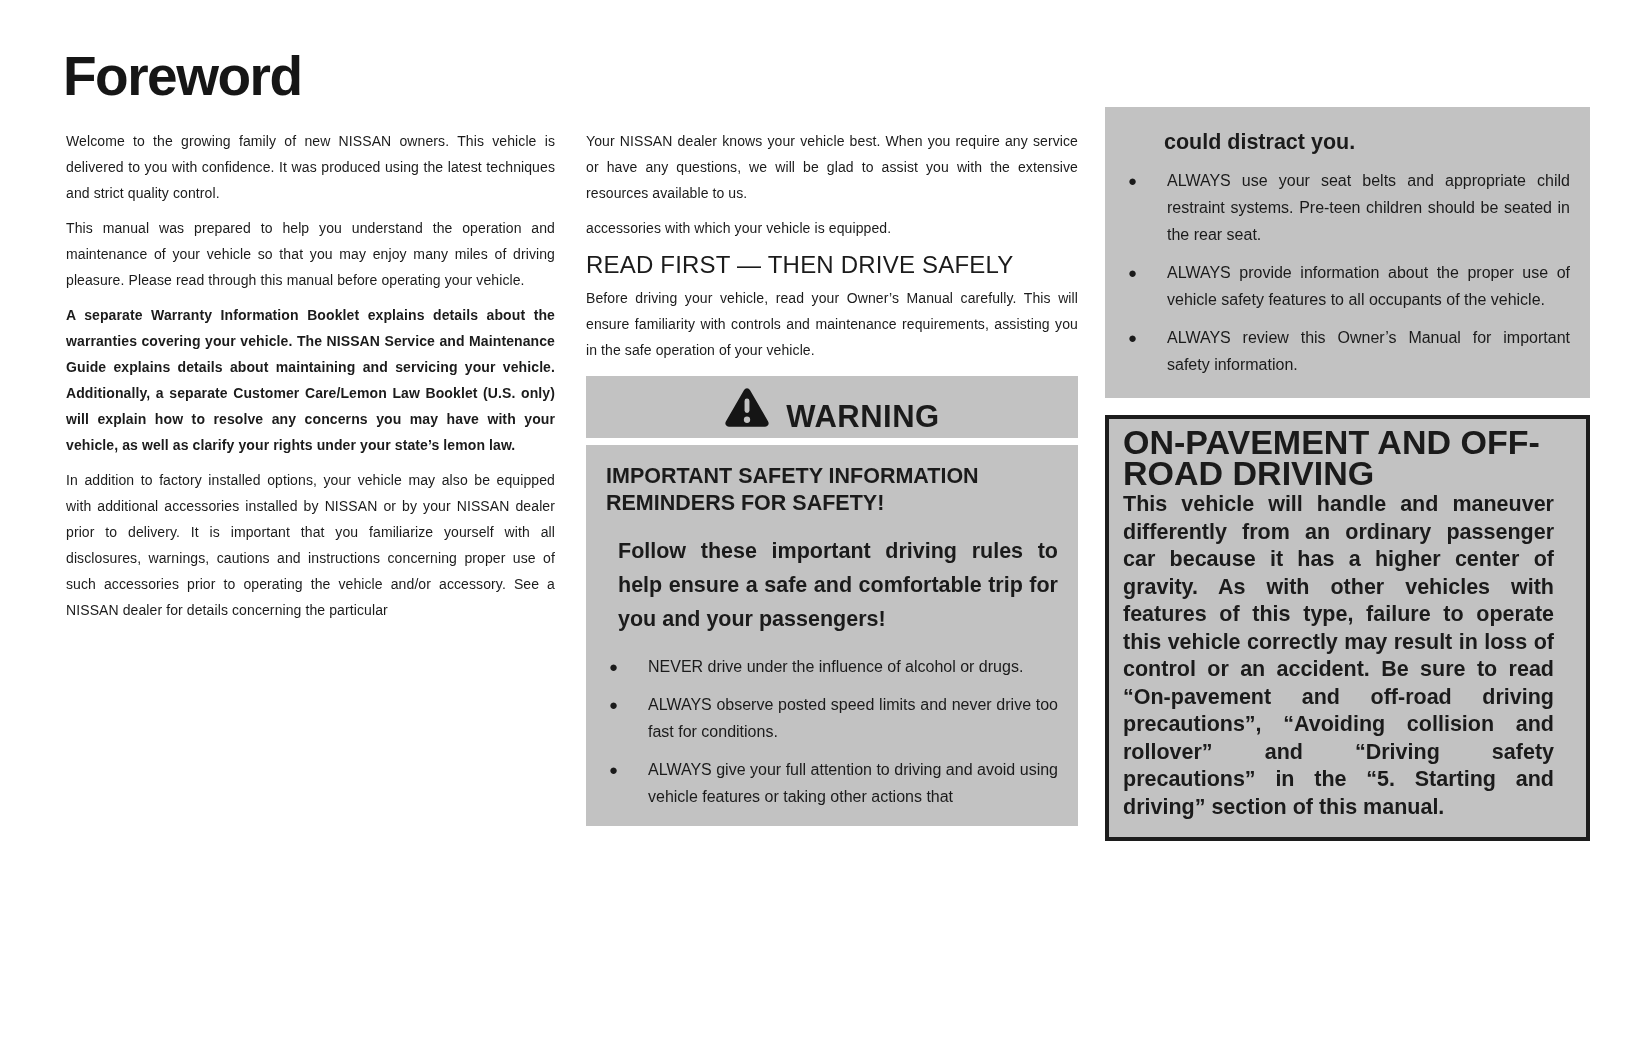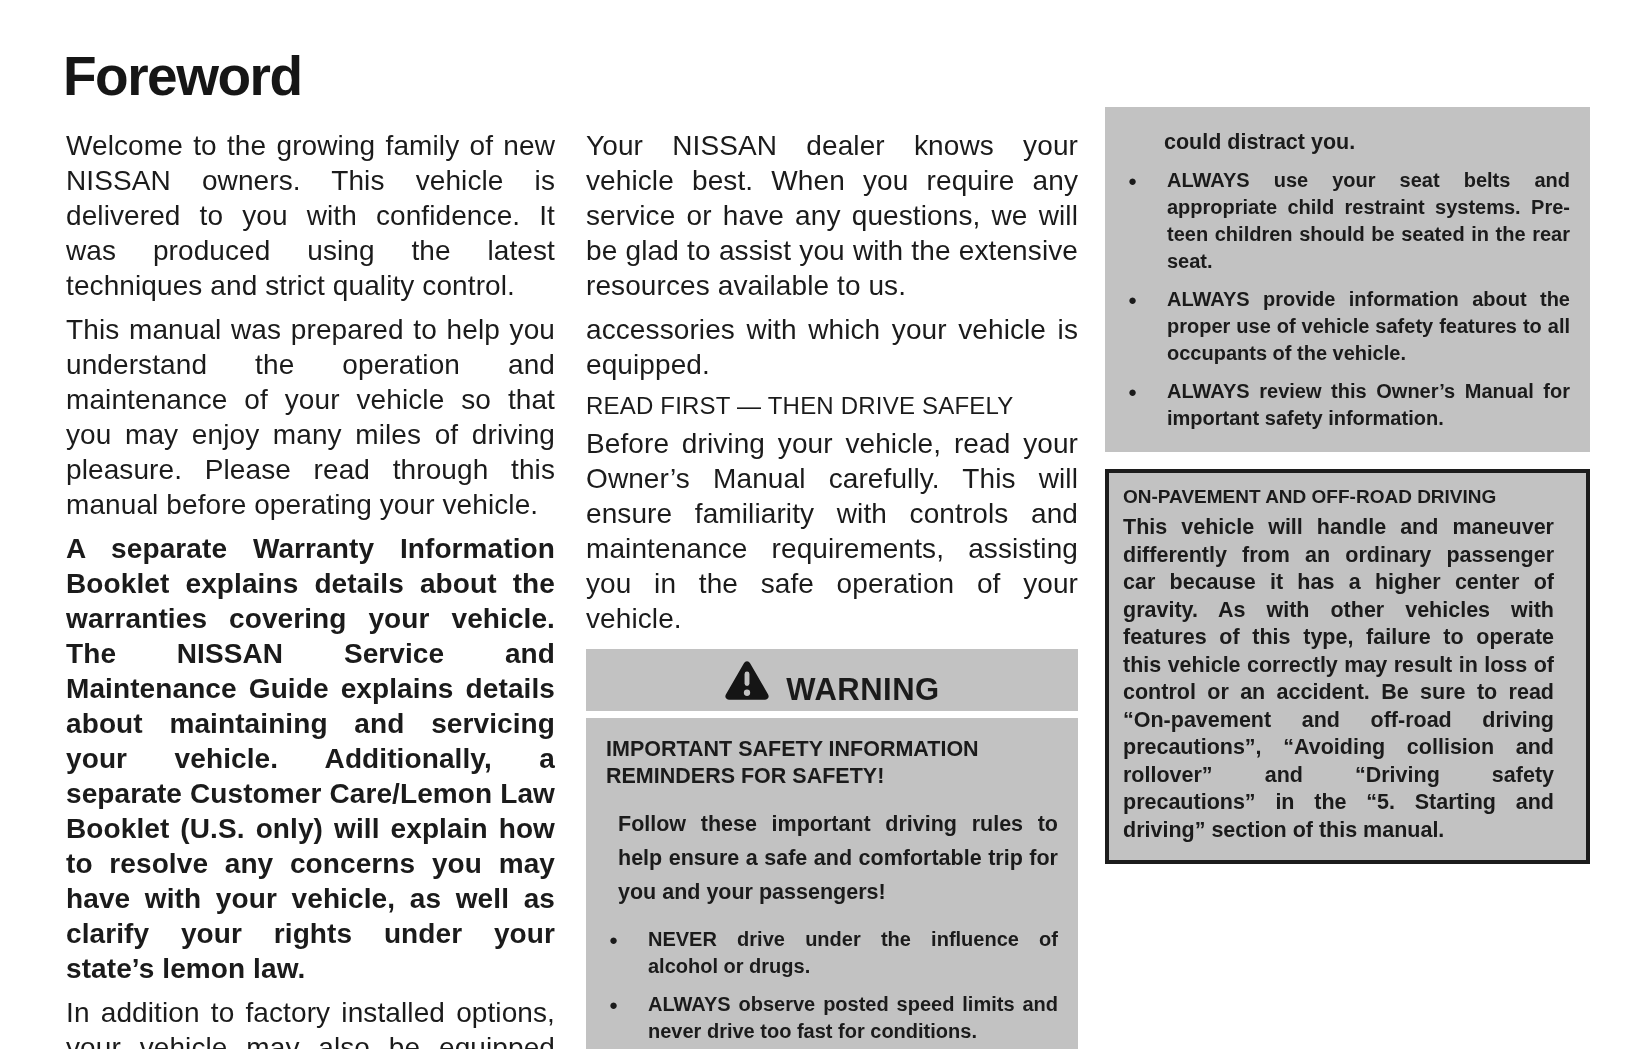--- a/index.html
+++ b/index.html
@@ -32,22 +32,22 @@
   }
   .col {
     position: absolute;
     top: 128px;
   }
   .col1 { left: 66px;   width: 489px; }
   .col2 { left: 586px;  width: 492px; }
   .col3 { left: 1105px; width: 485px; top: 107px; }
 
   .para {
-    font-size: 28px;
-    line-height: 35px;
+    font-size: 14px;
+    line-height: 26px;
     text-align: justify;
     margin: 0 0 9px 0;
     letter-spacing: 0.1px;
   }
   .para.bold { font-weight: bold; }
 
   .section-heading {
     font-size: 24px;
     line-height: 30px;
     font-weight: normal;
@@ -102,44 +102,44 @@
   }
   .bullet-item:last-child { margin-bottom: 0; }
   .bullet-dot {
     flex: 0 0 39px;
     font-size: 15px;
     line-height: 27px;
     padding-left: 3px;
   }
   .bullet-text {
     flex: 1;
-    font-size: 20px;
-    line-height: 27px;
-    font-weight: bold;
+    font-size: 16px;
+    line-height: 27px;
+    font-weight: normal;
     text-align: justify;
   }
   .continuation-line {
     font-size: 21.5px;
     line-height: 27px;
     font-weight: bold;
     padding-left: 39px;
     margin: 2px 0 11px 0;
   }
   .col3 .gray-box {
     margin-top: 0;
     padding: 20px 20px 20px 20px;
   }
   .outlined-box {
     margin-top: 17px;
     background: #c2c2c2;
     border: 4px solid #1c1c1c;
     padding: 8px 14px 16px 14px;
   }
   .outlined-box .ob-heading {
-    font-size: 19px;
+    font-size: 34px;
     line-height: 31px;
     font-weight: bold;
     margin: 0;
     text-align: left;
   }
   .outlined-box .ob-body {
     font-size: 21.5px;
     line-height: 27.5px;
     font-weight: bold;
     text-align: justify;

